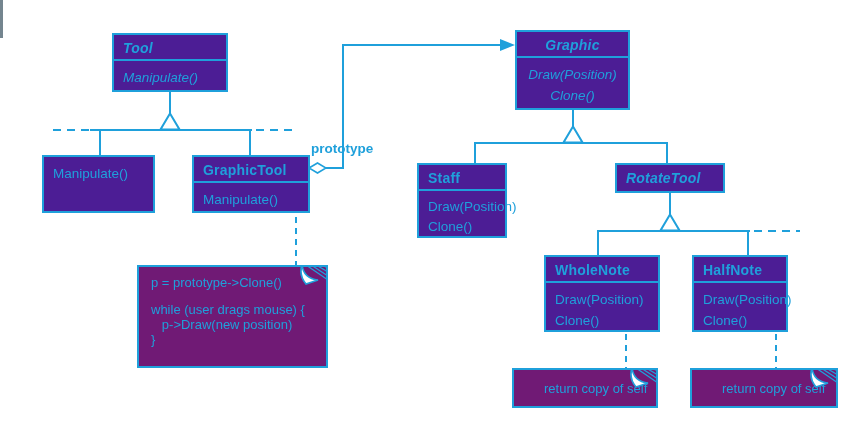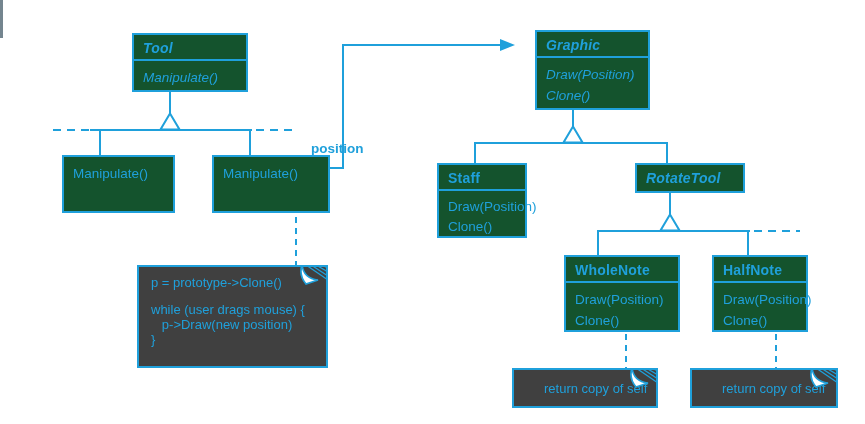--- a/index.html
+++ b/index.html
@@ -10,38 +10,38 @@
 
   
   .hl{position:absolute;height:2px;background:var(--c);}
   .vl{position:absolute;width:2px;background:var(--c);}
   .dash-h{position:absolute;height:2px;
           background:repeating-linear-gradient(90deg,var(--c) 0 8px,transparent 8px 14px);}
   .dash-v{position:absolute;width:2px;
           background:repeating-linear-gradient(180deg,var(--c) 0 6px,transparent 6px 11px);}
 
   
-  .class-box{position:absolute;border:2px solid var(--c);background:#14532d;margin-left:20px;}
+  .class-box{position:absolute;border:2px solid var(--c);background:#4c1d95;}
   .class-title{font-weight:bold;font-size:14px;letter-spacing:.2px;
                padding:5px 9px 3px 9px;border-bottom:2px solid var(--c);white-space:nowrap;}
   .title-only .class-title{border-bottom:none;}
   .abstract .class-title,.abstract .method{font-style:italic;}
   .class-methods{padding:6px 9px 4px 9px;font-size:13.5px;line-height:21px;white-space:nowrap;border-radius:12px;}
 
   
   .tri{position:absolute;display:block;color:var(--c);}
   .diamond{position:absolute;display:block;color:var(--c);}
   .arrowhead{position:absolute;width:0;height:0;border-left:15px solid var(--c);
              border-top:6px solid transparent;border-bottom:6px solid transparent;}
   .circle{position:absolute;width:7px;height:7px;border:2px solid var(--c);
           border-radius:50%;background:#fff;}
   .assoc-label{position:absolute;font-size:13.5px;font-weight:600;white-space:nowrap;}
 
   
-  .note{position:absolute;border:2px solid var(--c);background:#404040;}
+  .note{position:absolute;border:2px solid var(--c);background:#701a75;}
   .note-fold{position:absolute;top:-2px;right:-2px;color:var(--c);}
   .note-text{font-size:13px;padding:11px 0 0 30px;white-space:nowrap;}
   .code{padding:8px 8px 4px 12px;font-size:13px;line-height:15px;}
   .code-line{white-space:pre;}
   .code-gap{height:12px;}
 
   
   .artifact{position:absolute;left:0;top:0;width:3px;height:38px;background:#74858f;}
 </style>
 </head>
@@ -61,21 +61,21 @@
   <div class="vl" style="left:99px;top:129px;height:27px;"></div>
   <div class="vl" style="left:249px;top:129px;height:27px;"></div>
 
   <svg class="diamond" style="left:308px;top:162px;" width="19" height="12" viewBox="0 0 19 12">
     <polygon points="1,6 9.5,1 18,6 9.5,11" fill="#fff" stroke="currentColor" stroke-width="1.6"></polygon>
   </svg>
   <div class="hl" style="left:326px;top:167px;width:18px;"></div>
   <div class="vl" style="left:342px;top:44px;height:125px;"></div>
   <div class="hl" style="left:342px;top:44px;width:159px;"></div>
   <div class="arrowhead" style="left:500px;top:39px;"></div>
-  <div class="assoc-label" style="left:311px;top:141px;">position</div>
+  <div class="assoc-label" style="left:311px;top:141px;">prototype</div>
 
   <div class="vl" style="left:572px;top:110px;height:17px;"></div>
   <svg class="tri" style="left:562px;top:125px;" width="22" height="19" viewBox="0 0 22 19">
     <polygon points="11,1.5 20.5,17.5 1.5,17.5" fill="#fff" stroke="currentColor" stroke-width="2"></polygon>
   </svg>
   <div class="hl" style="left:474px;top:142px;width:194px;"></div>
   <div class="vl" style="left:474px;top:142px;height:22px;"></div>
   <div class="vl" style="left:666px;top:142px;height:22px;"></div>
 
   <div class="vl" style="left:669px;top:193px;height:21px;"></div>
@@ -101,26 +101,27 @@
     </div>
   </div>
 
   <div class="class-box" style="left:42px;top:155px;width:113px;height:58px;">
     <div class="class-methods">
       <div class="method">Manipulate()</div>
     </div>
   </div>
 
   <div class="class-box" style="left:192px;top:155px;width:118px;height:58px;">
+    <div class="class-title">GraphicTool</div>
     <div class="class-methods">
       <div class="method">Manipulate()</div>
     </div>
   </div>
 
-  <div class="class-box abstract" style="left:515px;top:30px;width:115px;height:80px;">
+  <div class="class-box abstract" style="left:515px;top:30px;width:115px;height:80px;text-align:center;">
     <div class="class-title">Graphic</div>
     <div class="class-methods">
       <div class="method">Draw(Position)</div>
       <div class="method">Clone()</div>
     </div>
   </div>
 
   <div class="class-box" style="left:417px;top:163px;width:90px;height:75px;">
     <div class="class-title">Staff</div>
     <div class="class-methods" style="line-height:20px;">

